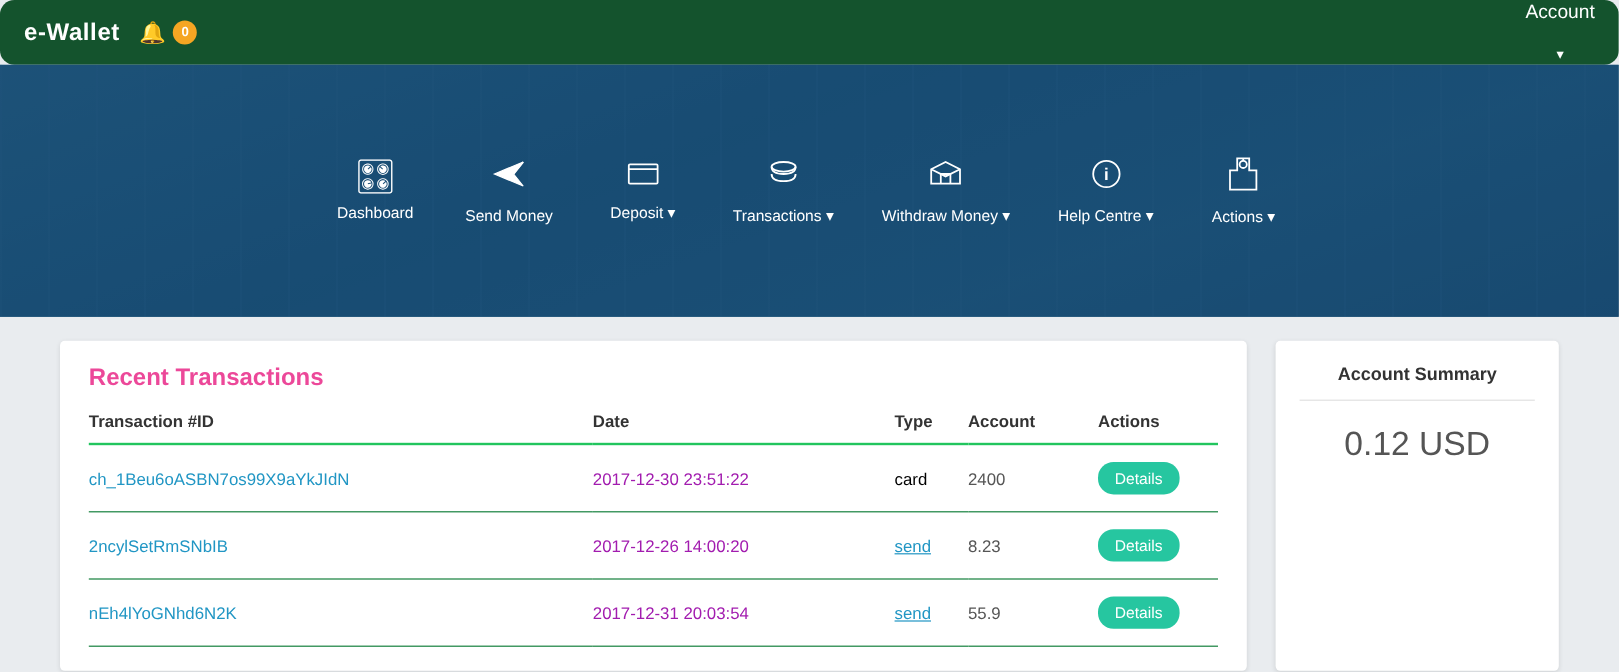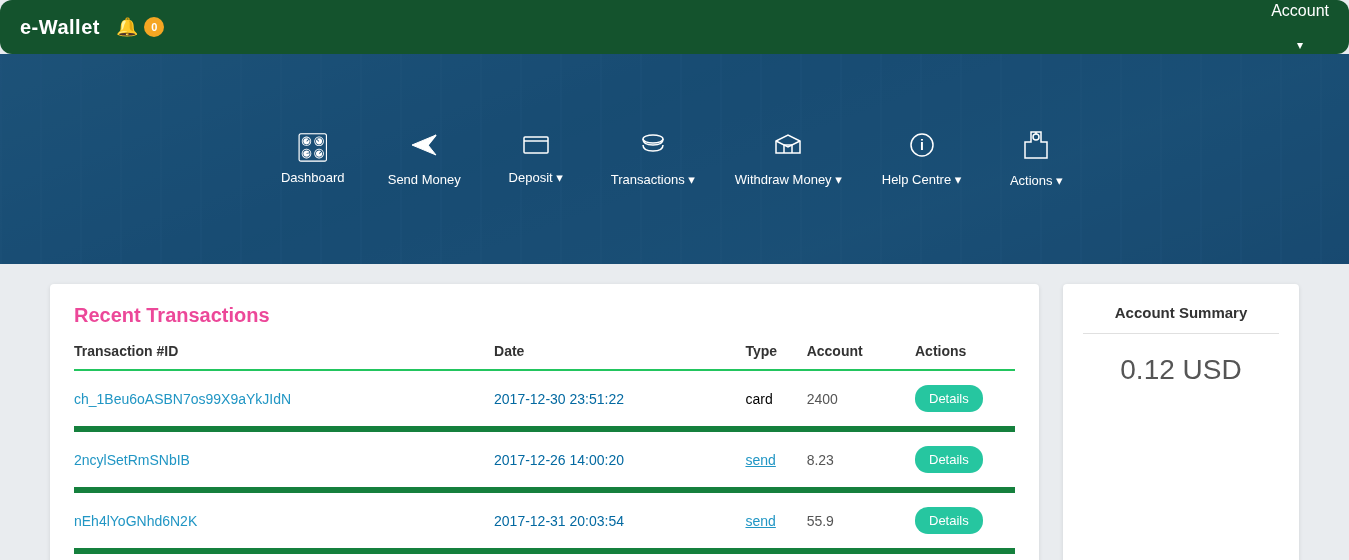--- a/index.html
+++ b/index.html
@@ -138,29 +138,29 @@
       font-size: 14px;
       font-weight: bold;
       color: #333;
       padding-bottom: 10px;
       border-bottom: 2px solid #22c55e;
     }
     .tx-table td {
       padding: 14px 0;
       font-size: 14px;
       color: #555;
-      border-bottom: 6px solid #15803d;
+      border-bottom: 1px solid #15803d;
       vertical-align: middle;
     }
     .tx-table td.tx-id a {
       color: #2196c4;
       text-decoration: none;
     }
     .tx-table td.tx-date {
-      color: #0369a1;
+      color: #a21caf;
     }
     .tx-table td.tx-type-send {
       color: #2196c4;
       text-decoration: underline;
     }
     .tx-table td.tx-type-card {
       color: #000000;
     }
     .details-btn {
       background: #26c6a0;

